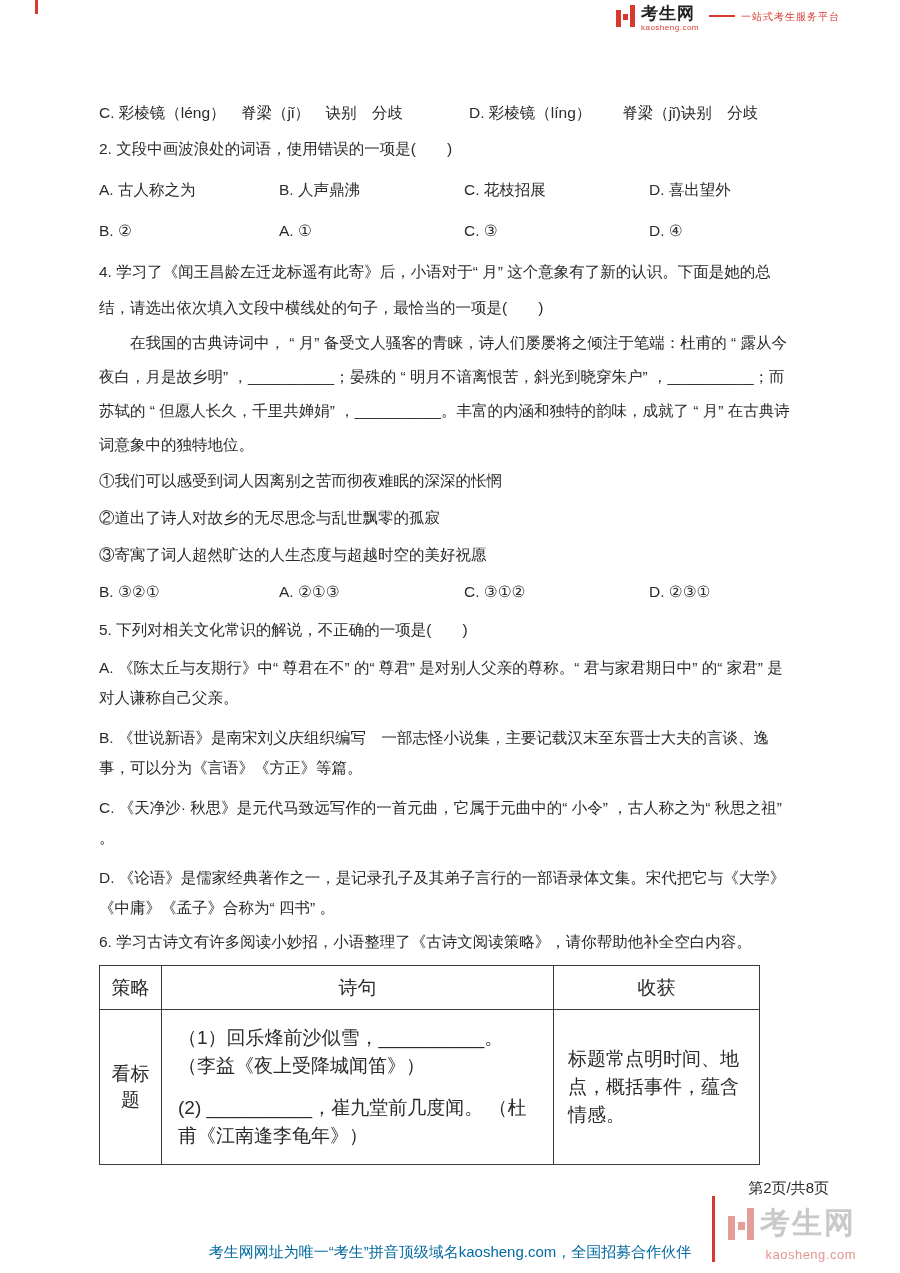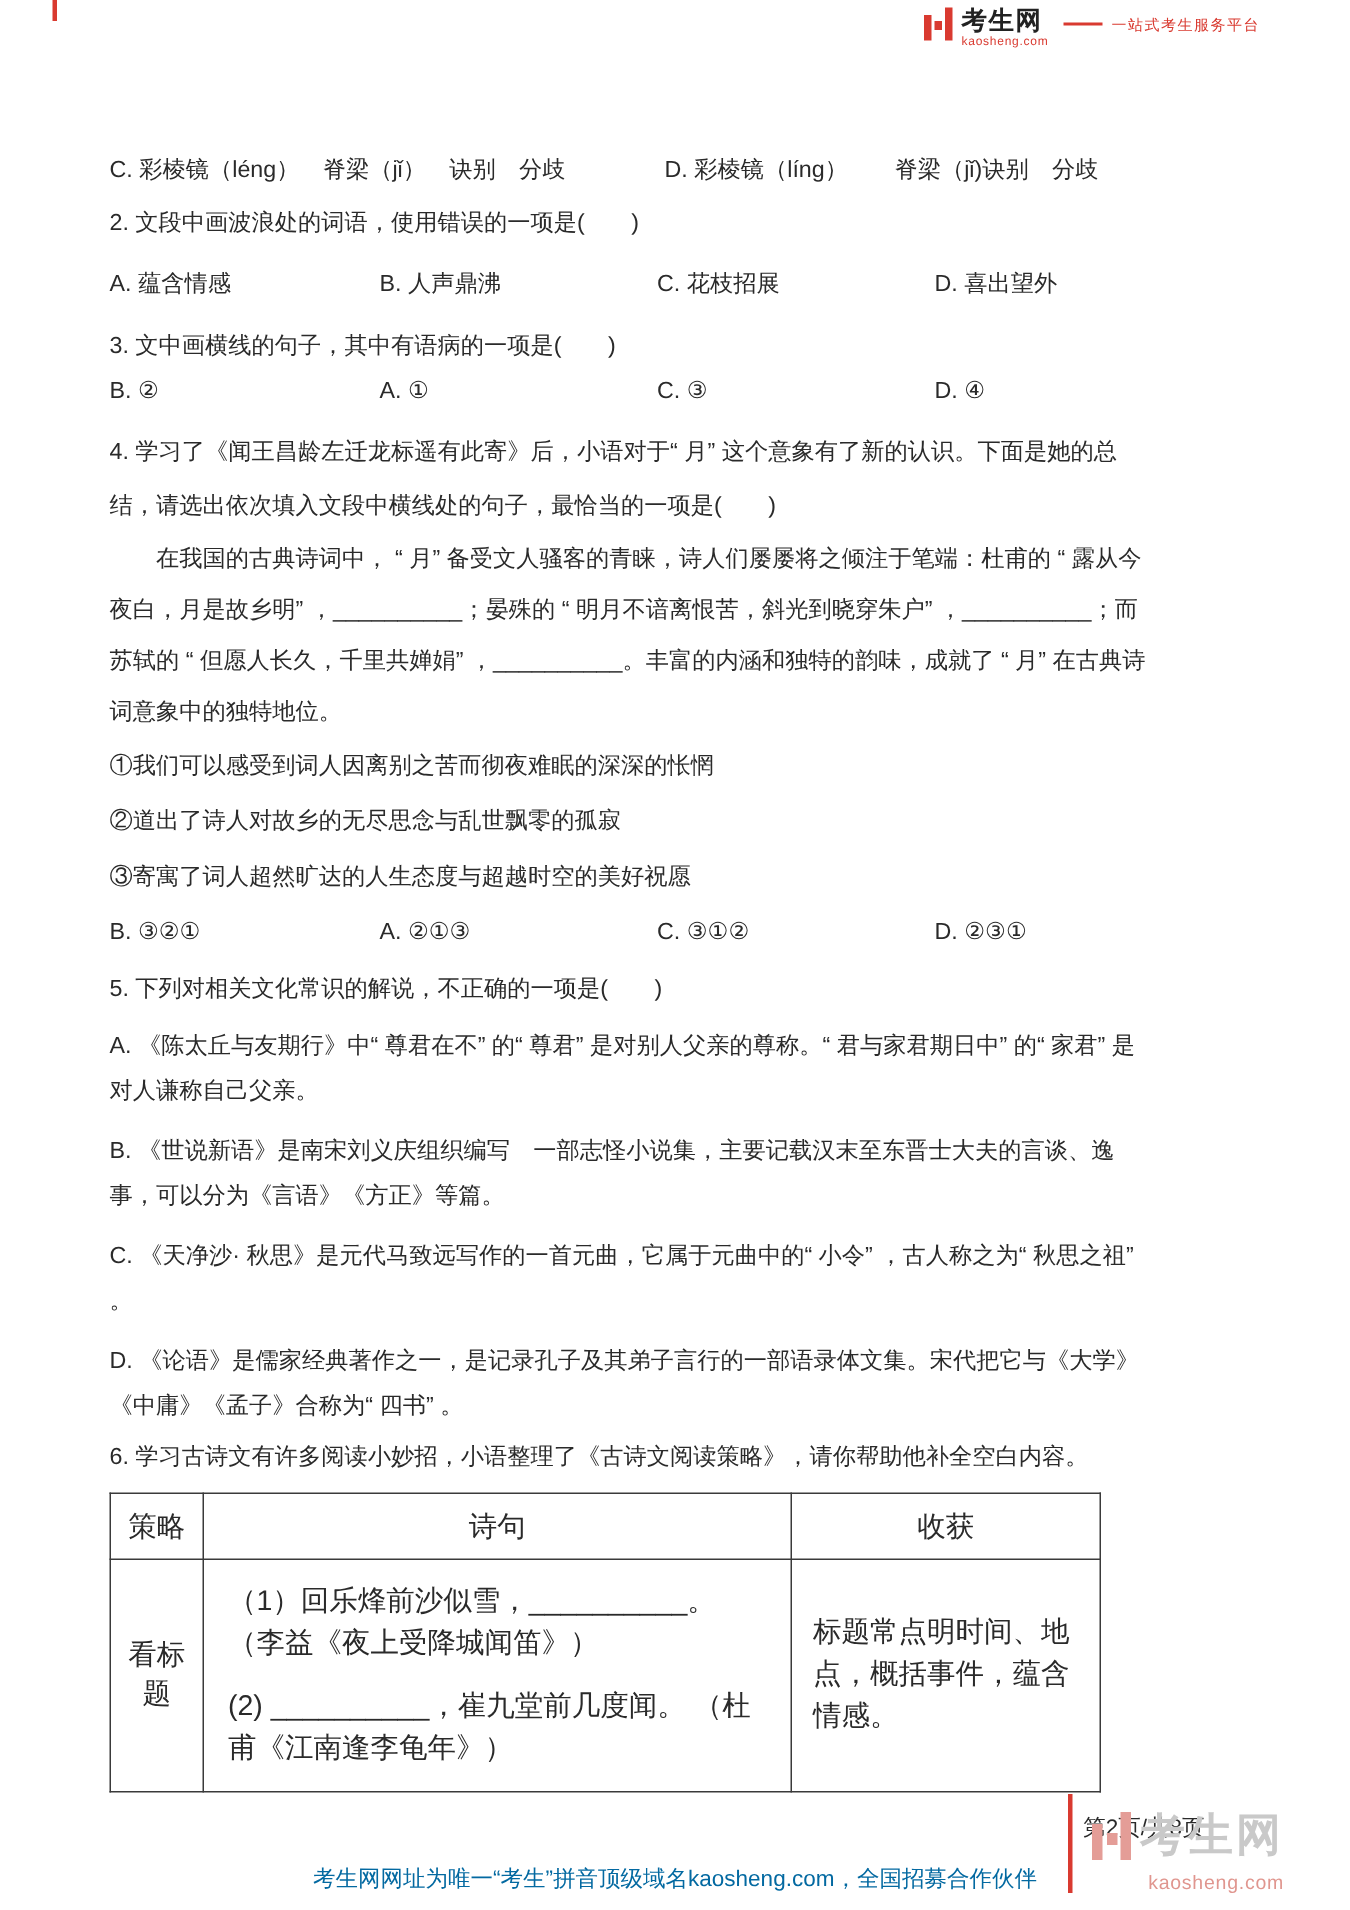--- a/index.html
+++ b/index.html
@@ -20,21 +20,21 @@
   .ks-icon .b1 { position:absolute; left:1px;  top:5px; width:5px; height:17px; background:#d93a30; }
   .ks-icon .b2 { position:absolute; left:8px;  top:9px; width:5px; height:6px;  background:#d93a30; }
   .ks-icon .b3 { position:absolute; right:1px; top:0;   width:5px; height:22px; background:#d93a30; }
   .brand-text { margin-left:5px; display:flex; flex-direction:column; line-height:1; }
   .brand-name { font-size:17px; font-weight:bold; color:#222; letter-spacing:1px; }
   .brand-domain { font-size:8px; color:#d93a30; margin-top:2px; letter-spacing:0.5px; }
   .brand-sep { width:26px; height:2px; background:#d93a30; margin:10px 6px 0 10px; }
   .brand-tagline { font-size:10px; color:#d93a30; margin-top:5px; letter-spacing:1px; }
 
   
-  .content { position:absolute; top:103px; left:73px; width:698px; font-size:15.5px; color:#2a2a2a; }
+  .content { position:absolute; top:103px; left:99px; width:698px; font-size:15.5px; color:#2a2a2a; }
   .line { line-height:30px; }
   .cd-line { display:flex; margin-bottom:10px; }
   .cd-line .cd-c { width:370px; }
   .opt-grid { display:grid; grid-template-columns:180px 185px 185px 1fr; line-height:30px; }
   .mb8 { margin-bottom:8px; } .mb10{ margin-bottom:10px; } .mb11{ margin-bottom:11px; }
   .mb7 { margin-bottom:7px; } .mb4{ margin-bottom:4px; } .mb0{ margin-bottom:0; }
   .stem-wrap { line-height:36px; }
   .passage { line-height:34px; text-indent:2em; }
   .two-line { line-height:30px; }
 
@@ -88,27 +88,26 @@
 
   <div class="content">
 
     <div class="cd-line">
       <span class="cd-c">C. 彩棱镜（léng）　脊梁（jǐ）　诀别　分歧</span>
       <span class="cd-d">D. 彩棱镜（líng）　　脊梁（jǐ)诀别　分歧</span>
     </div>
 
     <div class="line mb11">2. 文段中画波浪处的词语，使用错误的一项是(　　)</div>
     <div class="opt-grid mb11">
-      <span>A. 蕴含情感</span>
+      <span>A. 古人称之为</span>
       <span>B. 人声鼎沸</span>
       <span>C. 花枝招展</span>
       <span>D. 喜出望外</span>
     </div>
 
-    <div class="line mb0">3. 文中画横线的句子，其中有语病的一项是(　　)</div>
     <div class="opt-grid mb8">
       <span>B. ②</span>
       <span>A. ①</span>
       <span>C. ③</span>
       <span>D. ④</span>
     </div>
 
     <div class="stem-wrap mb0">4. 学习了《闻王昌龄左迁龙标遥有此寄》后，小语对于“ 月” 这个意象有了新的认识。下面是她的总结，请选出依次填入文段中横线处的句子，最恰当的一项是(　　)</div>
     <div class="passage mb4">在我国的古典诗词中， “ 月” 备受文人骚客的青睐，诗人们屡屡将之倾注于笔端：杜甫的 “ 露从今夜白，月是故乡明” ，__________；晏殊的 “ 明月不谙离恨苦，斜光到晓穿朱户” ，__________；而苏轼的 “ 但愿人长久，千里共婵娟” ，__________。丰富的内涵和独特的韵味，成就了 “ 月” 在古典诗词意象中的独特地位。</div>
     <div class="line mb7">①我们可以感受到词人因离别之苦而彻夜难眠的深深的怅惘</div>

